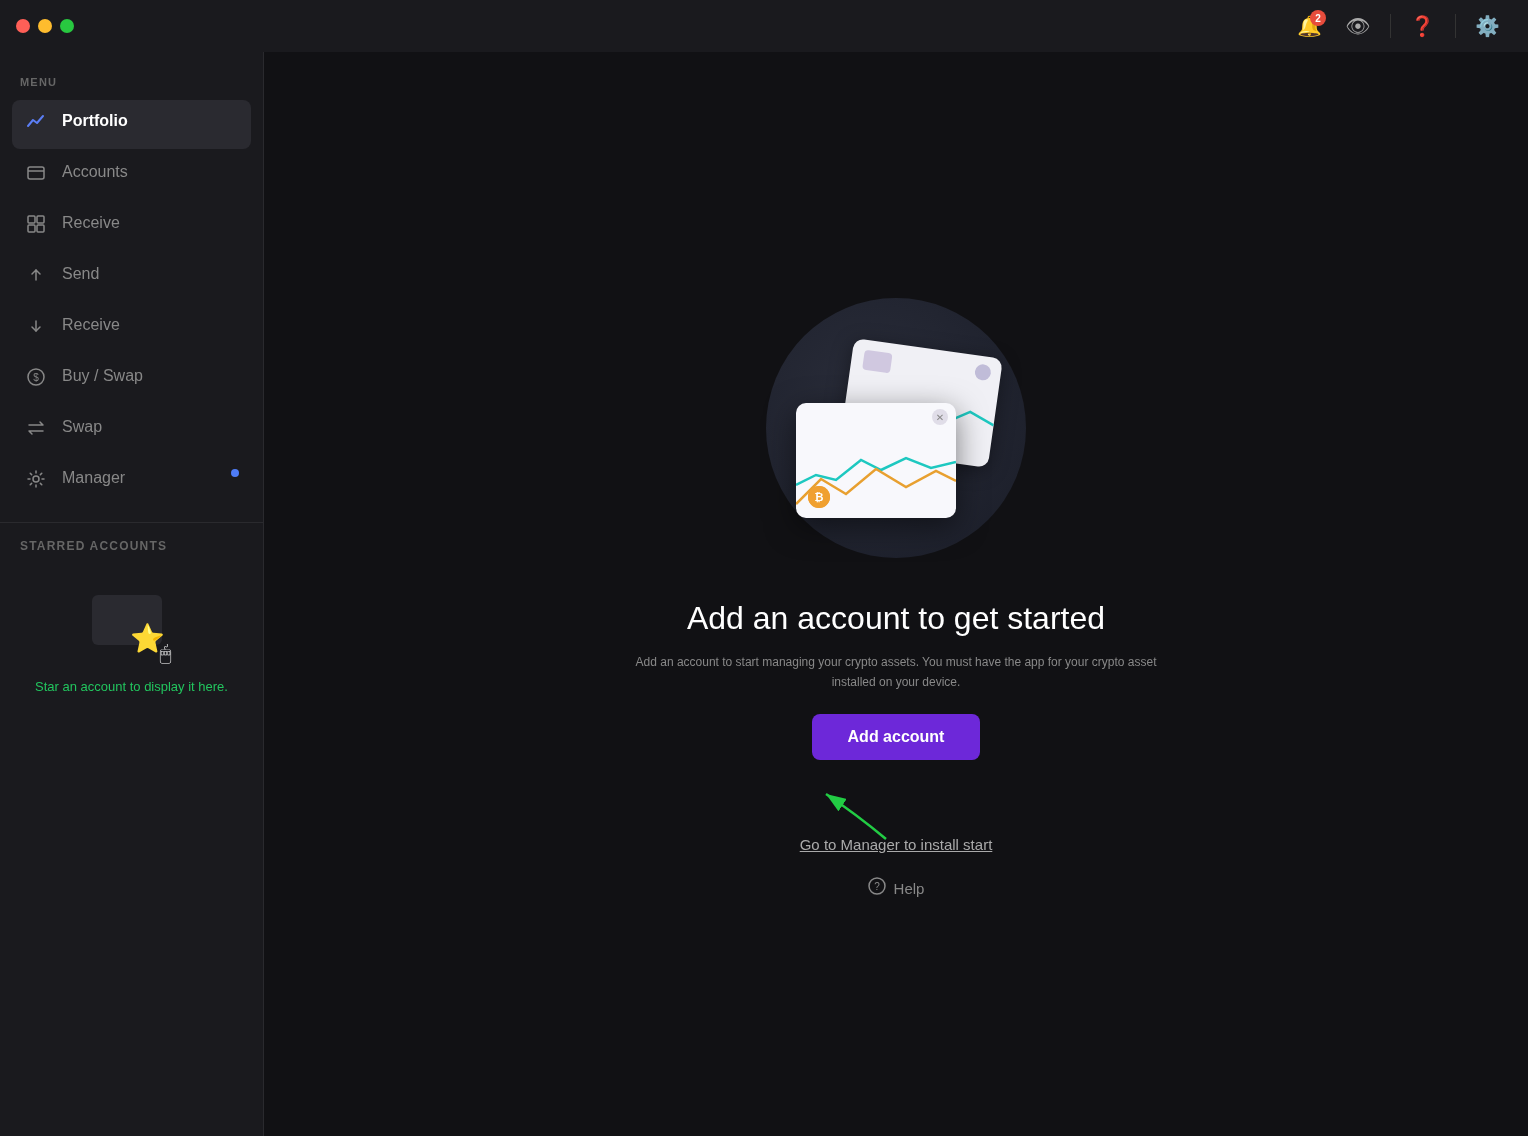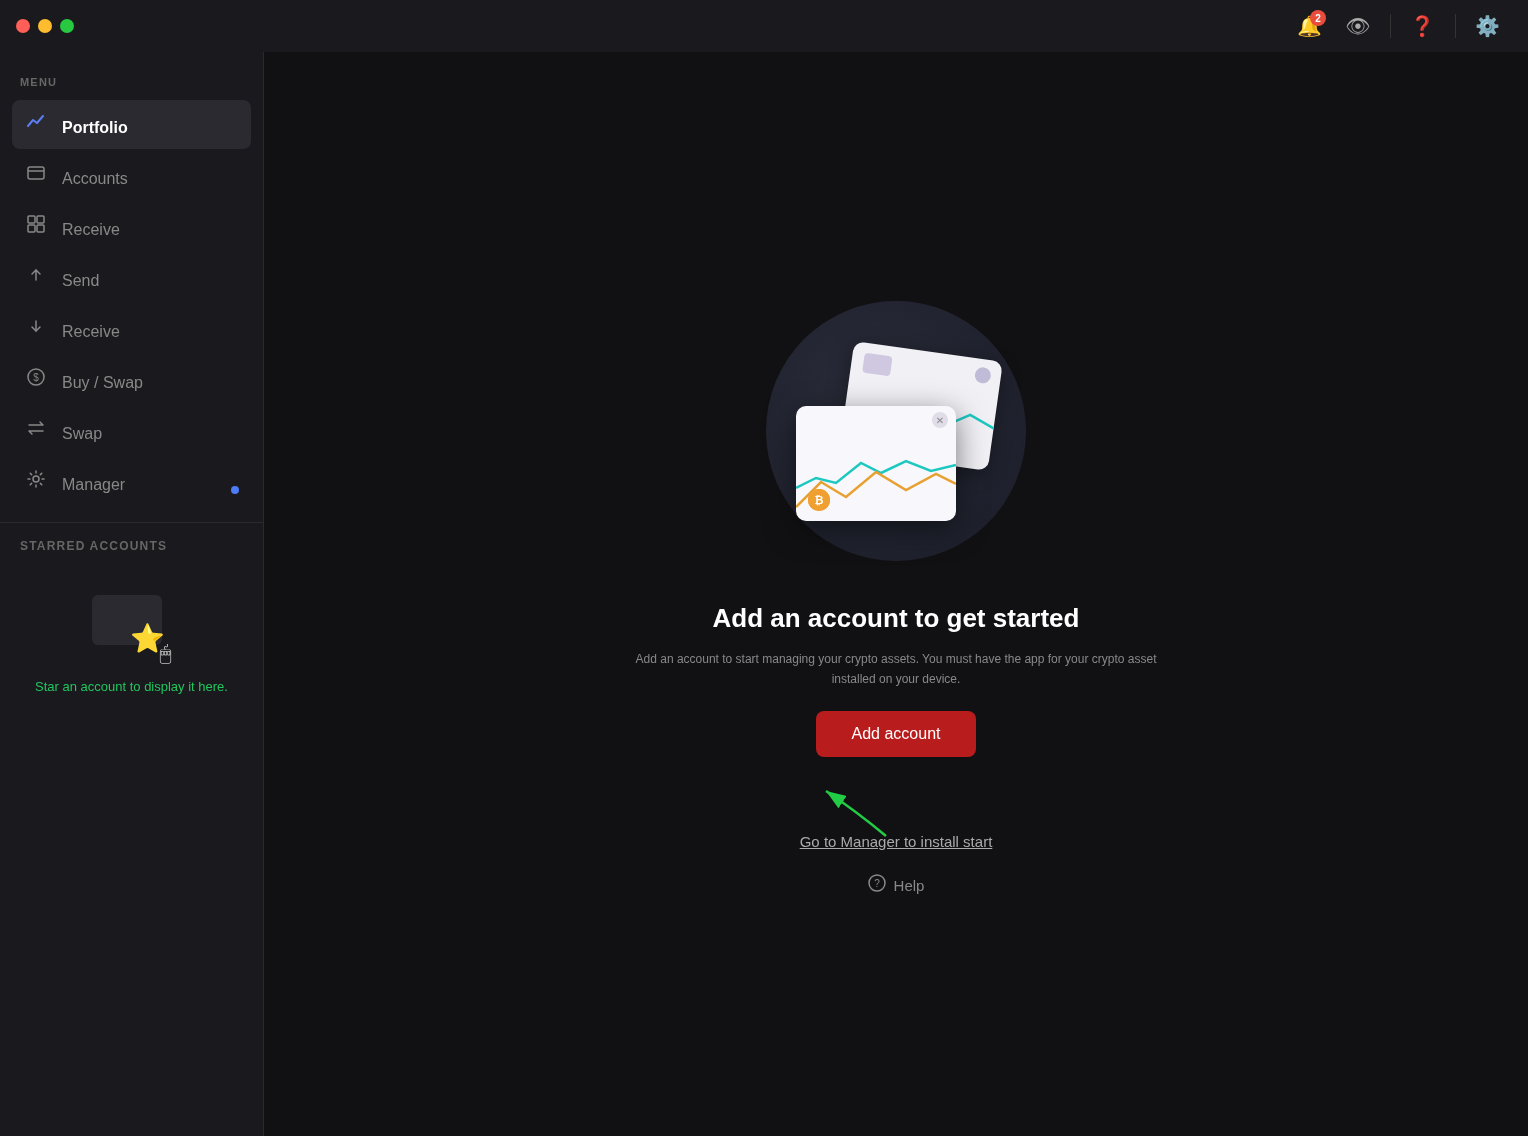--- a/index.html
+++ b/index.html
@@ -104,21 +104,21 @@
       text-transform: uppercase;
     }
     .sidebar-nav {
       display: flex;
       flex-direction: column;
       gap: 2px;
       padding: 0 12px;
     }
     .sidebar-item {
       display: flex;
-      align-items: flex-end;
+      align-items: flex-start;
       gap: 14px;
       padding: 12px 12px;
       border-radius: 8px;
       cursor: pointer;
       color: #888;
       font-size: 16px;
       font-weight: 500;
       position: relative;
       transition: background 0.15s;
     }
@@ -301,41 +301,41 @@
       color: #888;
     }
 
     
     .content-wrapper {
       text-align: center;
       max-width: 600px;
       padding: 0 32px;
     }
     .main-title {
-      font-size: 26px;
-      font-weight: 700;
+      font-size: 32px;
+      font-weight: 400;
       color: #fff;
       margin-bottom: 16px;
     }
     .main-desc {
       font-size: 12px;
       color: #888;
       line-height: 1.6;
       margin-bottom: 22px;
     }
 
     
     .add-account-btn {
-      background: #b91c1c;
+      background: #6d28d9;
       color: #fff;
       border: none;
       border-radius: 8px;
       padding: 14px 36px;
       font-size: 16px;
-      font-weight: 400;
+      font-weight: 700;
       cursor: pointer;
       transition: background 0.15s;
       display: inline-block;
     }
 
     
     .annotation-area {
       position: relative;
       margin-top: 24px;
       display: flex;

